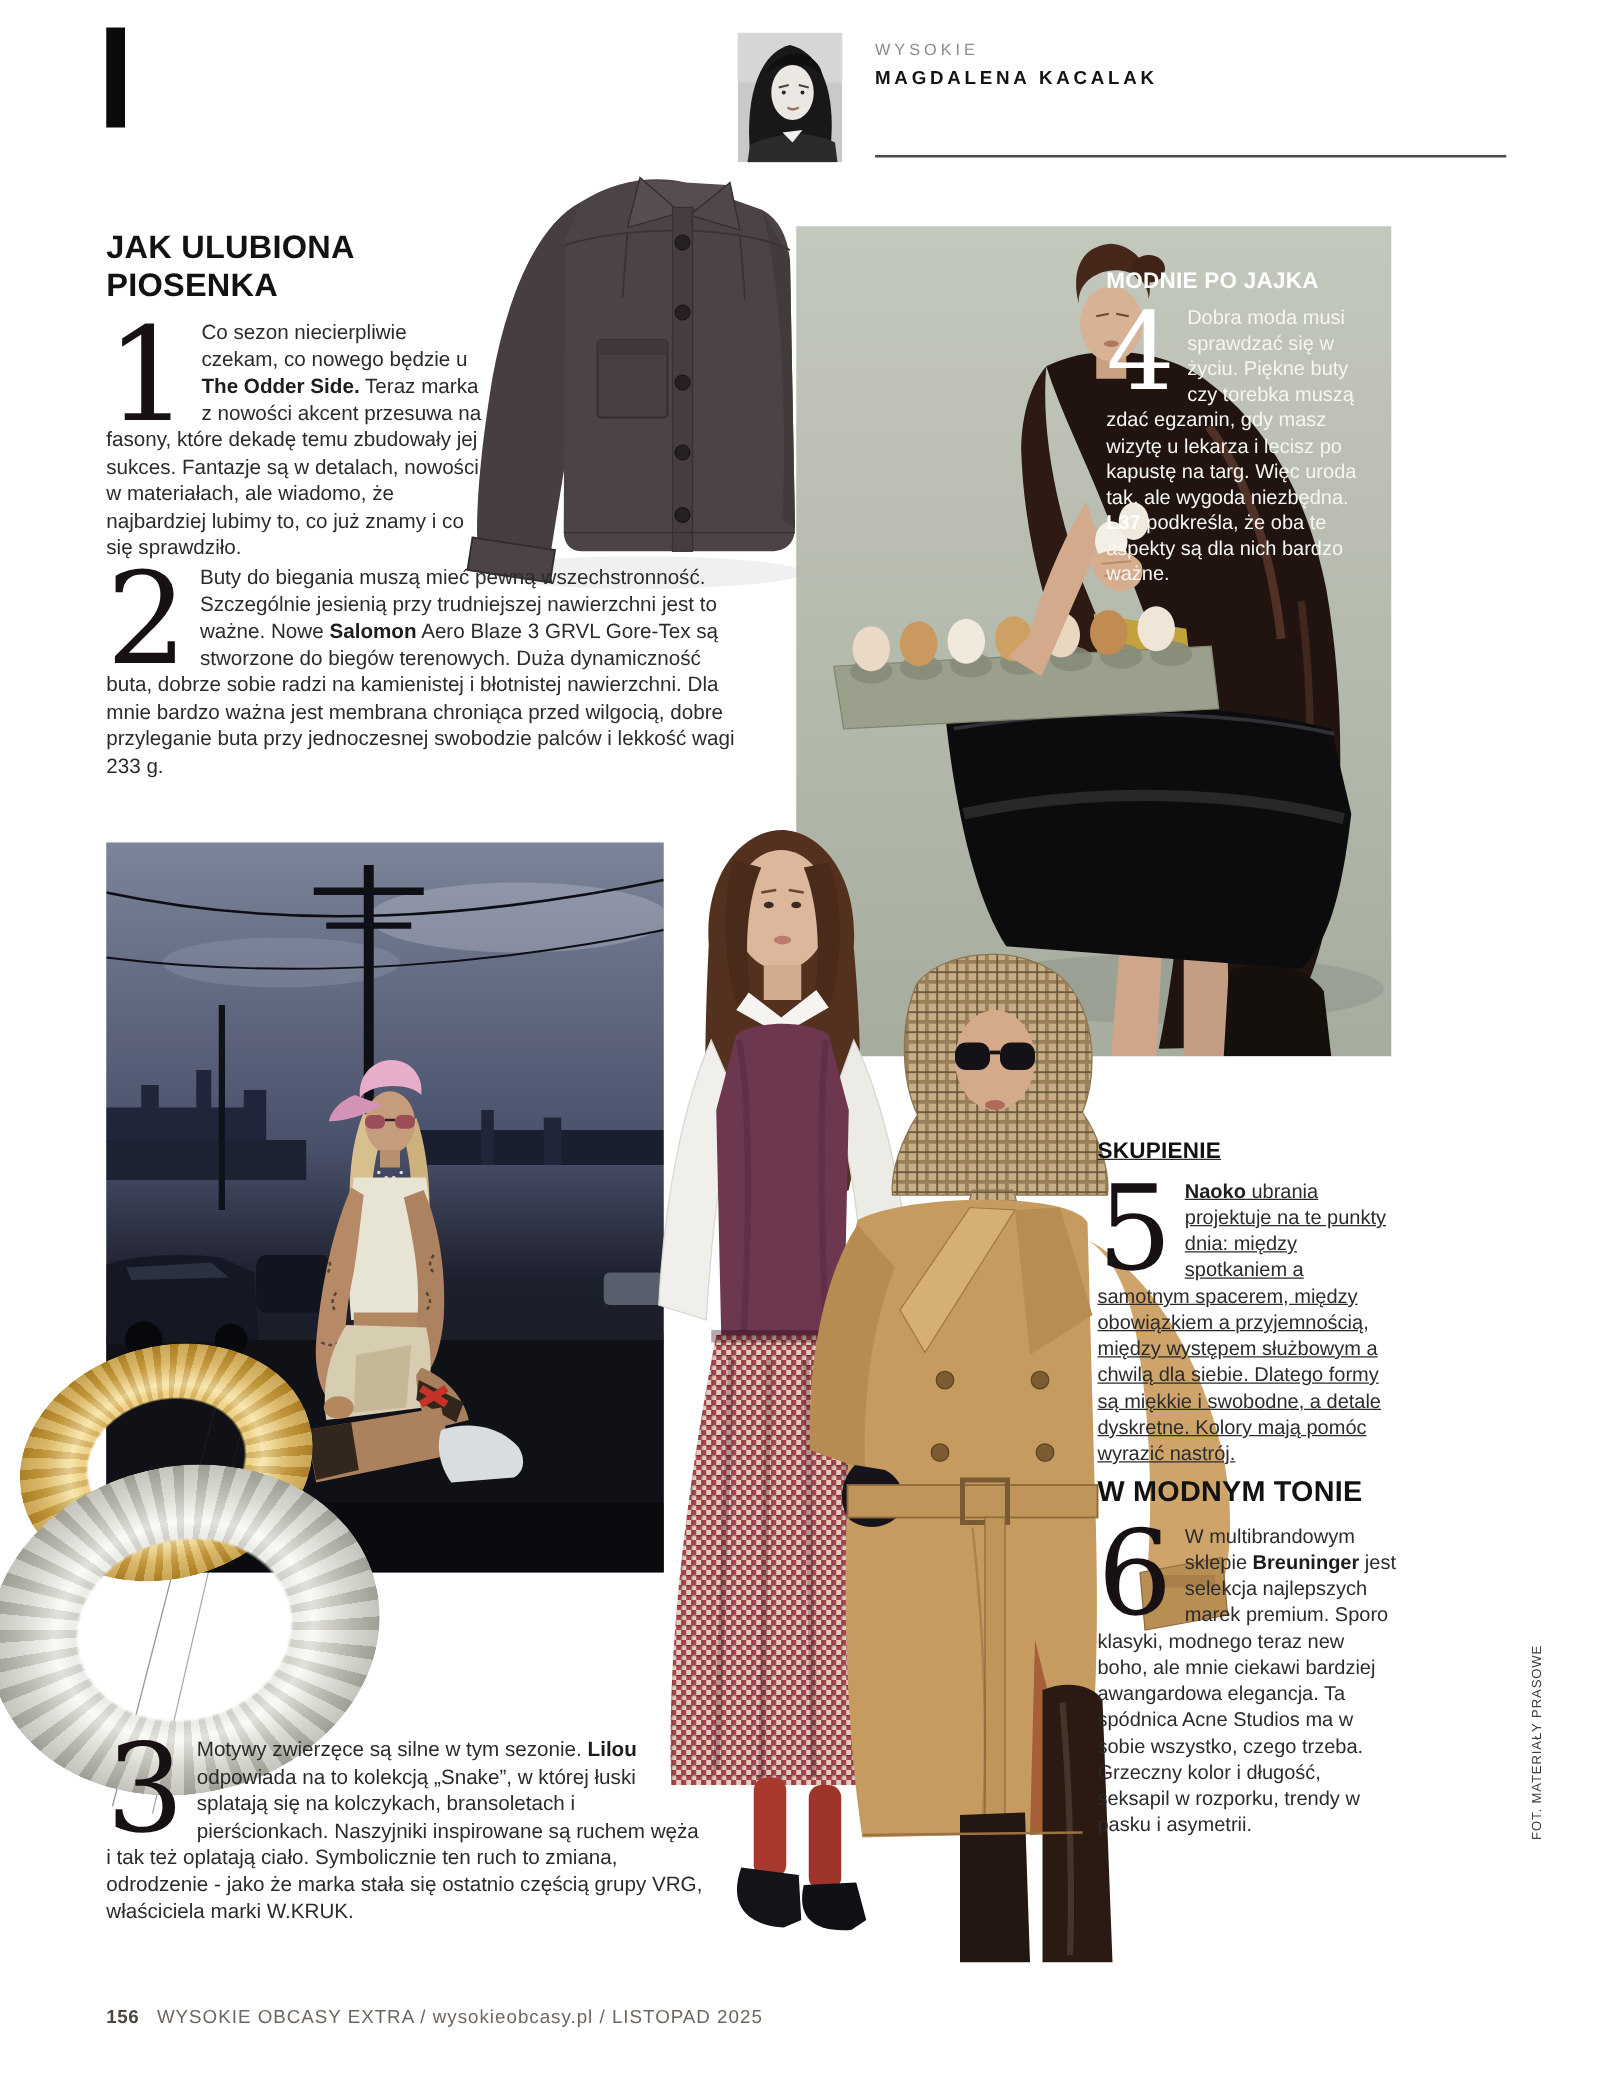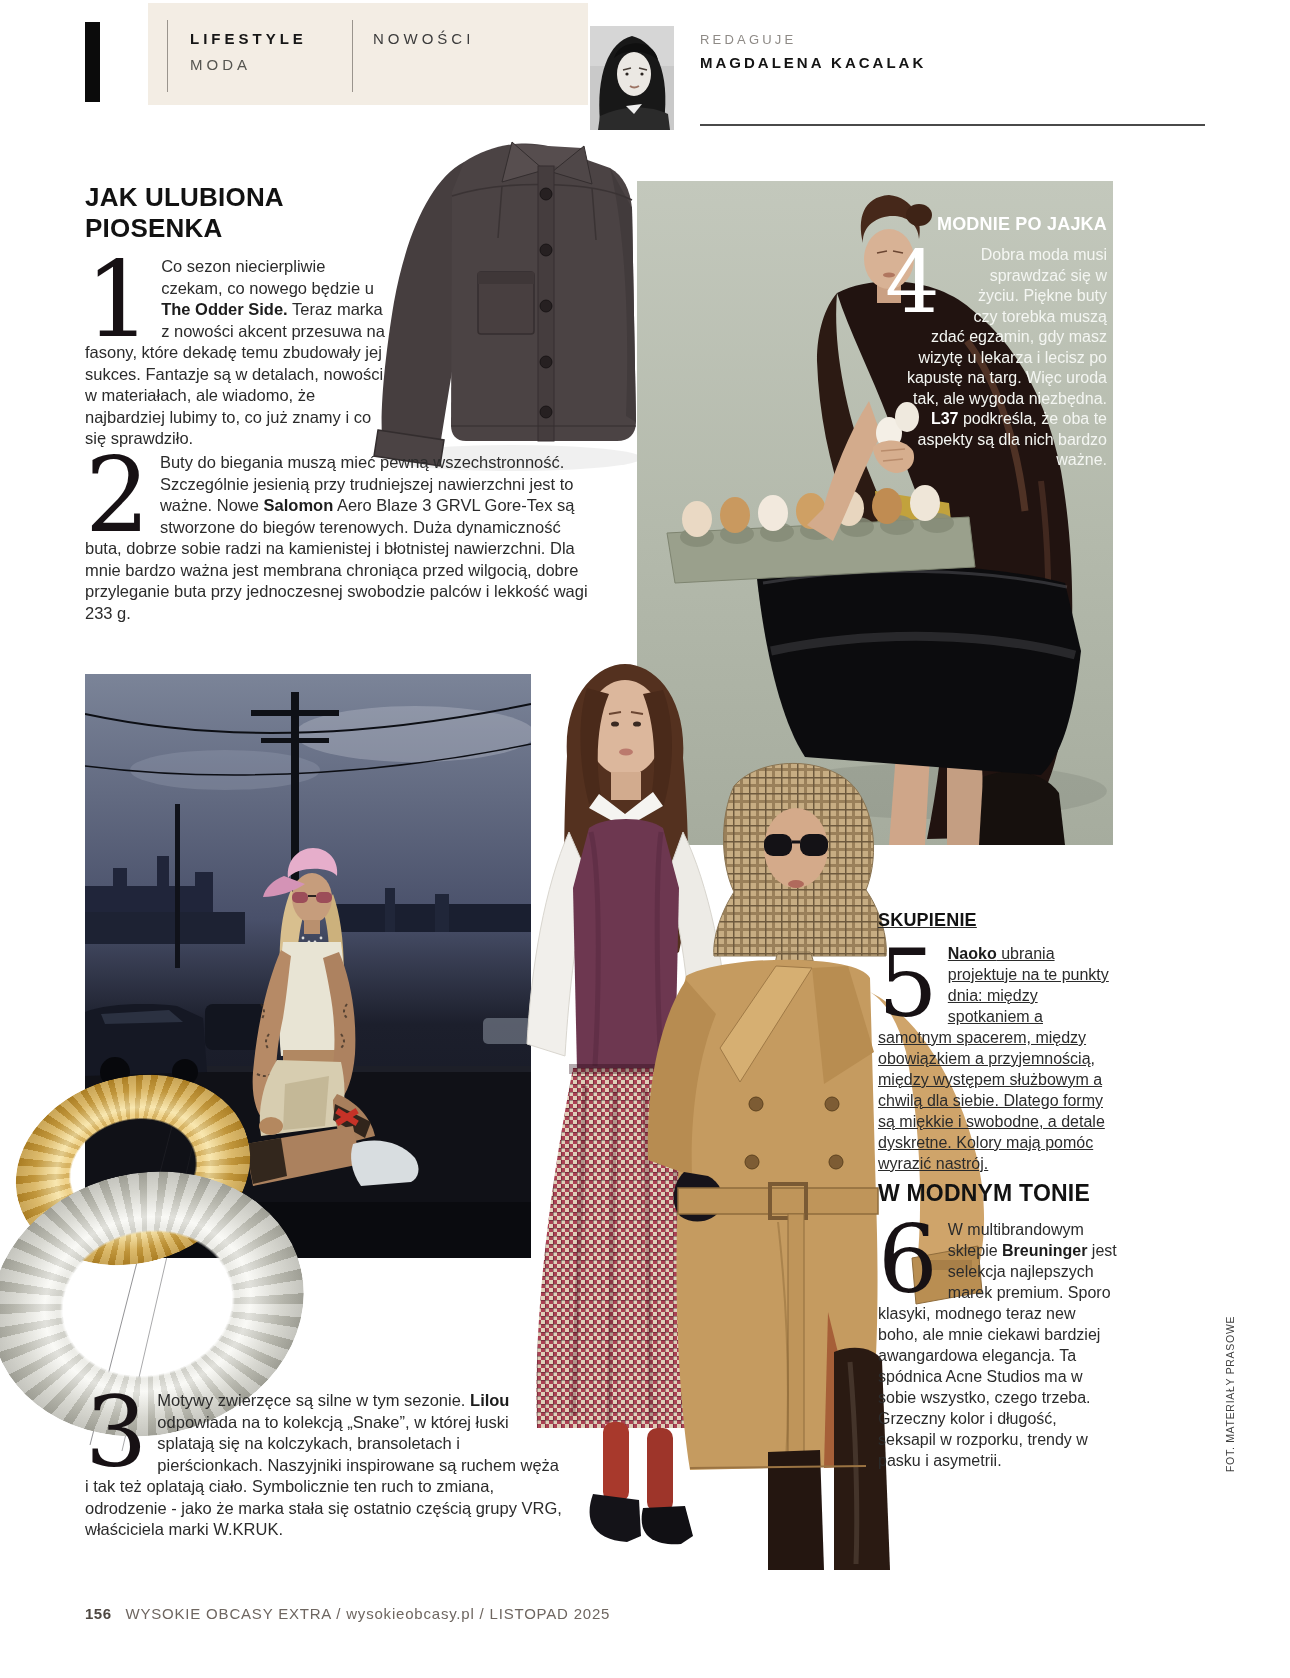--- a/index.html
+++ b/index.html
@@ -41,21 +41,21 @@
   .sec5 .dropcap{font-size:94px;}
   .sec5 .art-head{font-size:18px;}
   .sec5 .art-body,.sec6 .art-body{font-size:16px;line-height:21px;}
   .sec6{left:878px;top:1180px;width:240px;}
   .sec6 .dropcap{font-size:94px;}
   .sec6 .art-head{font-size:23px;}
 
   
   .shirt-photo{left:352px;top:96px;width:310px;height:385px;z-index:2;}
   .egg-photo{left:637px;top:181px;width:476px;height:664px;z-index:3;
-             background:linear-gradient(#c3c8bc,#b3b9ab 55%,#a6ac9e);text-align:right;}
+             background:linear-gradient(#c3c8bc,#b3b9ab 55%,#a6ac9e);}
   .street-photo{left:85px;top:674px;width:446px;height:584px;z-index:4;overflow:hidden;
              background:linear-gradient(#7b8498,#49506a 42%,#1c1f2c 60%,#121420);}
   .vest-model{left:505px;top:636px;width:280px;height:912px;z-index:5;}
   .trench-model{left:628px;top:752px;width:390px;height:818px;z-index:6;}
   .bangles{left:0px;top:1075px;width:345px;height:380px;z-index:7;}
   .ring{position:absolute;border-radius:50%;}
   .ring-gold{left:14px;top:2px;width:238px;height:186px;transform:rotate(-16deg);
     background:repeating-conic-gradient(rgba(120,80,10,.16) 0 4deg,rgba(255,244,205,.28) 4deg 9deg),
                radial-gradient(closest-side,#e9c571 0 58%,#f6e2a5 66%,#cfa446 84%,#b48628 100%);
     -webkit-mask:radial-gradient(closest-side,transparent 53%,#000 55%);
@@ -72,46 +72,37 @@
   .page-footer .pn{font-weight:700;color:#4e4741;margin-right:14px;letter-spacing:.5px;}
   .photo-credit{left:1224px;top:1282px;height:190px;writing-mode:vertical-rl;
                 transform:rotate(180deg);font-size:10.5px;letter-spacing:.7px;color:#3f3f3f;z-index:25;}
 </style>
 </head>
 <body>
 
 <div id="page">
 
   <div class="abs brand-mark"></div>
-  <div class="abs kicker-box">
-    <div class="abs kick-div" style="left:19px;"></div>
-    <div class="abs" style="left:42px;top:23px;">
-      <div class="kick kick-strong">LIFESTYLE</div>
-      <div class="kick kick-soft">MODA</div>
-    </div>
-    <div class="abs kick-div" style="left:204px;"></div>
-    <div class="abs kick kick-soft" style="left:225px;top:23px;color:#3c3c3c;">NOWOŚCI</div>
-  </div>
 
   <div class="abs portrait">
     <svg width="84" height="104" viewBox="0 0 84 104">
       <rect width="84" height="104" fill="#c9c9c9"></rect>
       <rect width="84" height="40" fill="#d6d6d6"></rect>
       <path d="M10 96 C6 50 18 16 42 10 C66 16 80 46 74 96 Z" fill="#181818"></path>
       <ellipse cx="44" cy="48" rx="17" ry="22" fill="#ebe8e3"></ellipse>
       <path d="M24 32 C30 12 64 12 68 34 C58 24 34 22 24 32 Z" fill="#0f0f0f"></path>
       <path d="M33 44 L41 42 M49 42 L57 44" stroke="#4a4038" stroke-width="1.6" fill="none"></path>
       <circle cx="37" cy="48" r="1.6" fill="#2a2420"></circle>
         <circle cx="52" cy="48" r="1.6" fill="#2a2420"></circle>
       <path d="M40 60 Q44 63 49 60" stroke="#9c7464" stroke-width="2" fill="none"></path>
       <path d="M8 104 L80 104 L78 88 C58 78 30 80 10 90 Z" fill="#2b2b2b"></path>
       <path d="M36 80 L44 88 L52 78 Z" fill="#efefef"></path>
     </svg>
   </div>
-  <div class="abs editor-label">REDAGUJE</div>
+  <div class="abs editor-label">WYSOKIE</div>
   <div class="abs editor-name">MAGDALENA KACALAK</div>
   <div class="abs header-rule"></div>
 
   <div class="abs shirt-photo">
     <svg width="310" height="385" viewBox="0 0 310 385">
       <ellipse cx="160" cy="362" rx="130" ry="13" fill="rgba(0,0,0,0.06)"></ellipse>
       <path d="M112 66 C78 84 54 140 42 206 C34 254 28 308 30 342 L88 350 C96 300 104 248 114 198 L122 90 Z" fill="#463e3f"></path>
       <path d="M26 334 L92 344 L88 370 L22 360 Z" fill="#4b4344" stroke="#332d2e" stroke-width="1.5"></path>
       <path d="M112 66 C140 48 172 44 196 50 L258 72 C272 80 278 94 280 112 L284 326 C284 338 277 345 265 345 L114 345 C104 345 99 339 99 329 L100 96 Z" fill="#4b4344"></path>
       <path d="M258 72 C272 130 278 220 274 320 L284 326 L280 112 Z" fill="#423b3c"></path>

